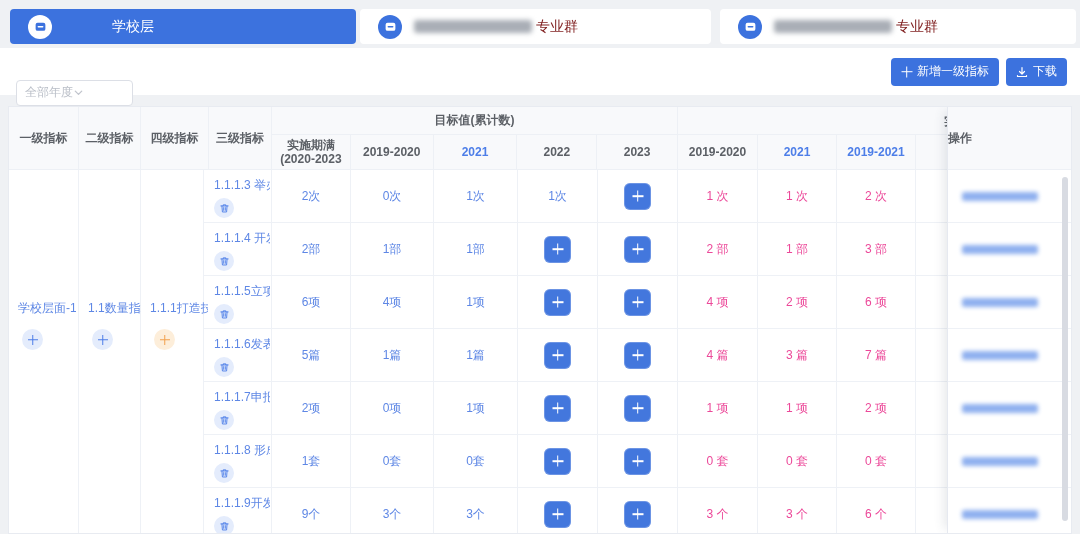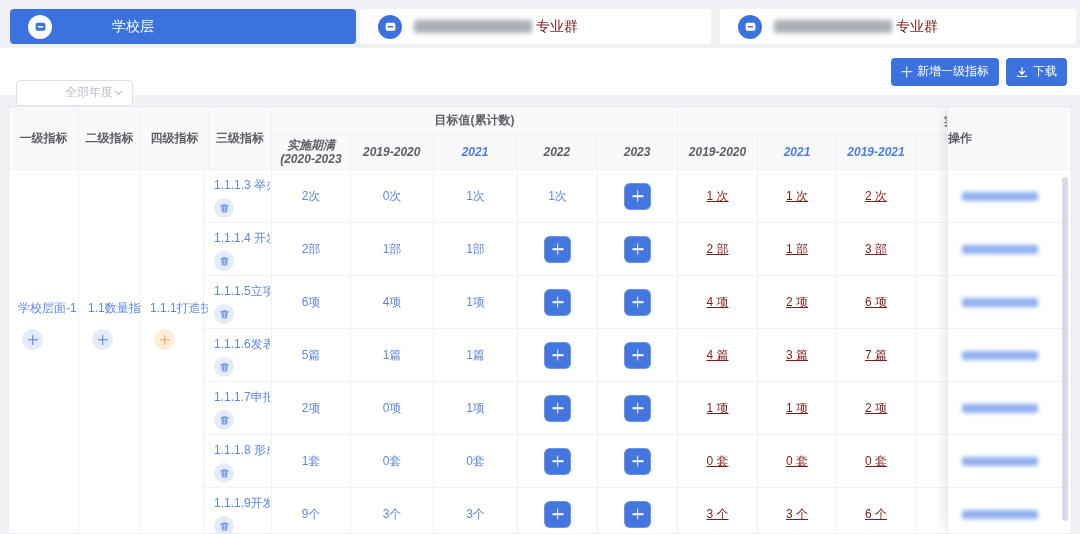--- a/index.html
+++ b/index.html
@@ -14,57 +14,57 @@
   .tab-white{background:#fff;color:#7f1d1d;}
   #tab2{left:360px;width:351px;}
   #tab3{left:720px;width:356px;}
   .tab-ico{width:24px;height:24px;border-radius:50%;display:flex;align-items:center;justify-content:center;margin:0 12px 0 18px;flex:0 0 auto;}
   .tab-active .tab-ico{background:#fff;}
   .tab-white .tab-ico{background:#3c72de;}
   .tab-label{font-size:14px;white-space:nowrap;}
   .redact-gray{width:118px;height:13px;border-radius:3px;background:#a9aeb6;filter:blur(2.5px);margin-right:4px;}
   
   .toolbar{position:absolute;top:48px;left:0;right:0;height:47px;background:#fff;display:flex;align-items:center;padding:0 13px 0 16px;box-sizing:border-box;}
-  .select{width:117px;height:26px;border:1px solid #dcdfe6;border-radius:4px;background:#fff;display:flex;align-items:center;justify-content:flex-end;padding:0 8px;box-sizing:border-box;cursor:pointer;margin-top:42px;}
+  .select{width:117px;height:26px;border:1px solid #dcdfe6;border-radius:4px;background:#fff;display:flex;align-items:center;justify-content:flex-start;padding:0 8px;box-sizing:border-box;cursor:pointer;margin-top:42px;}
   .select-text{font-size:12px;color:#b9bec7;}
   .toolbar-right{margin-left:auto;display:flex;gap:7px;}
   .btn{height:28px;background:#3c72de;color:#fff;border:none;border-radius:4px;font-size:12px;display:flex;align-items:center;gap:5px;padding:0 10px;cursor:pointer;font-family:inherit;}
   
   .plus{position:relative;display:inline-block;}
   .plus::before,.plus::after{content:"";position:absolute;background:currentColor;left:50%;top:50%;}
   .plus::before{width:11px;height:1.6px;transform:translate(-50%,-50%);}
   .plus::after{width:1.6px;height:11px;transform:translate(-50%,-50%);}
   .plus{width:11px;height:11px;color:#fff;}
   
   .card{position:absolute;left:8px;top:106px;width:1064px;height:428px;background:#fff;border:1px solid #e8ebf1;box-sizing:border-box;overflow:hidden;}
   .scroll{position:absolute;inset:0;overflow:hidden;}
   .content{width:1240px;position:relative;}
   
   .thead{display:flex;height:63px;background:#f8f9fb;border-bottom:1px solid #edf0f5;box-sizing:border-box;font-size:12px;color:#5c6066;font-weight:bold;}
   .hcell{display:flex;align-items:center;justify-content:center;border-right:1px solid #edf0f5;box-sizing:border-box;text-align:center;}
   .group{display:flex;flex-direction:column;box-sizing:border-box;}
   .ghead{height:29px;display:flex;align-items:center;justify-content:center;border-bottom:1px solid #edf0f5;box-sizing:border-box;}
   .gsub{height:34px;display:flex;}
-  .gsub .hcell{height:34px;line-height:14px;font-style:italic;}
+  .gsub .hcell{height:34px;line-height:14px;}
   .target-group{width:406px;border-right:1px solid #edf0f5;}
   .actual-group{width:571px;position:relative;}
   .actual-label{position:absolute;left:266px;top:0;height:29px;line-height:29px;white-space:nowrap;}
   .year-blue{color:#4d7ee8;cursor:pointer;}
   
   .c1{width:70px;} .c2{width:62px;} .c3{width:63px;} .c4{width:68px;}
   .c5{width:79px;} .c6{width:83px;} .c7{width:84px;} .c8{width:80px;}
   .c9{width:80px;} .c10{width:80px;} .c11{width:79px;} .c12{width:79px;} .c13{width:333px;border-right:none !important;}
   
   .tbody{position:relative;}
   .trow{display:flex;height:53px;padding-left:195px;box-sizing:border-box;}
   .cell{border-right:1px solid #eef1f6;border-bottom:1px solid #eef1f6;box-sizing:border-box;display:flex;align-items:center;justify-content:center;font-size:12px;}
   .l4cell{flex-direction:column;align-items:flex-start;justify-content:flex-start;padding:8px 0 0 10px;}
   .l4-label{color:#5e87e5;white-space:nowrap;overflow:hidden;max-width:56px;line-height:15px;cursor:pointer;}
   .val-blue{color:#5e87e5;cursor:pointer;}
-  .val-gray{color:#7f1d1d;text-decoration:underline;}
+  .val-gray{color:#ec4899;}
   .plus-sq{width:27px;height:27px;border-radius:6px;background:#4377dd;border:none;display:flex;align-items:center;justify-content:center;cursor:pointer;box-shadow:inset 0 0 0 1px rgba(255,255,255,.22);padding:0;}
   .icon-circle{width:21px;height:21px;border-radius:50%;display:flex;align-items:center;justify-content:center;cursor:pointer;flex:0 0 auto;}
   .circ-blue{background:#e4ecfc;color:#4d7ee8;}
   .circ-orange{background:#fdeeda;color:#f2a14e;}
   .circ-blue .plus,.circ-orange .plus{color:inherit;width:10px;height:10px;}
   .circ-blue .plus::before,.circ-orange .plus::before{width:10px;height:1.5px;}
   .circ-blue .plus::after,.circ-orange .plus::after{width:1.5px;height:10px;}
   .trash-circle{width:20px;height:20px;border-radius:50%;background:#e4ecfc;display:flex;align-items:center;justify-content:center;margin-top:5px;cursor:pointer;}
   
   .span-col{position:absolute;top:0;bottom:0;background:#fff;border-right:1px solid #eef1f6;box-sizing:border-box;display:flex;flex-direction:column;align-items:flex-start;padding:130px 0 0 9px;}

